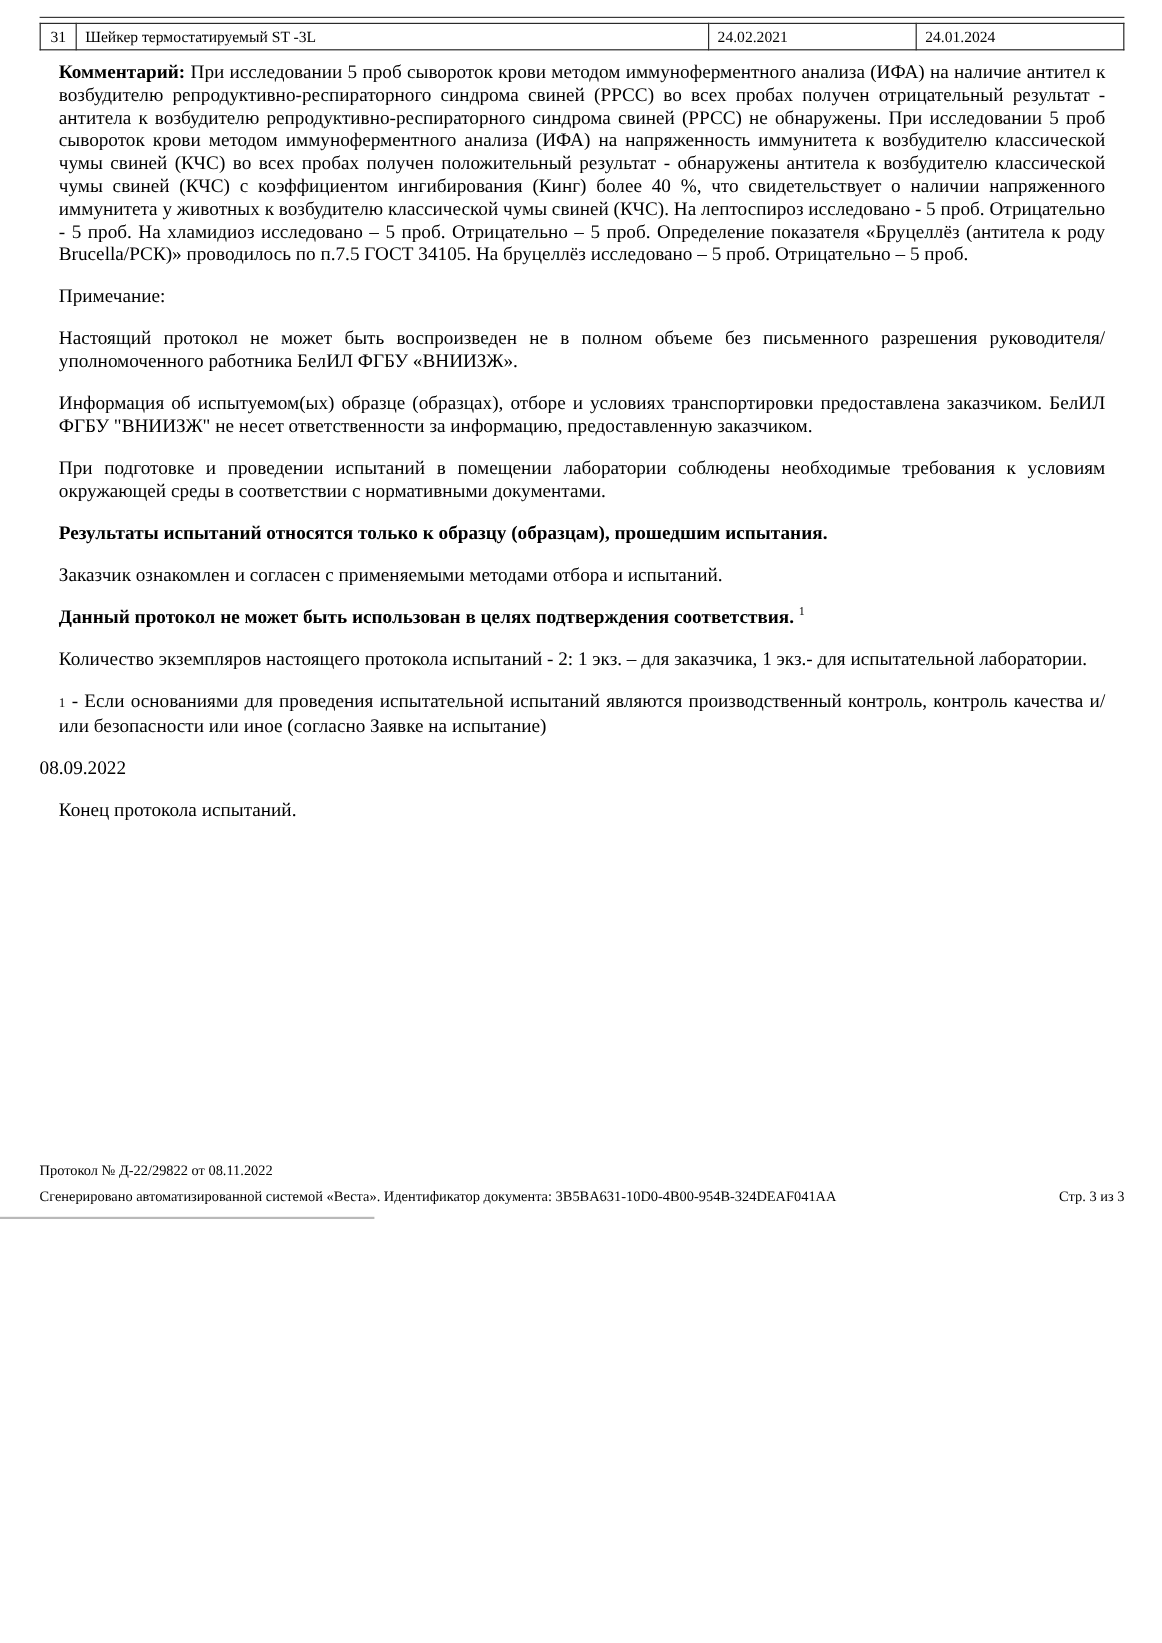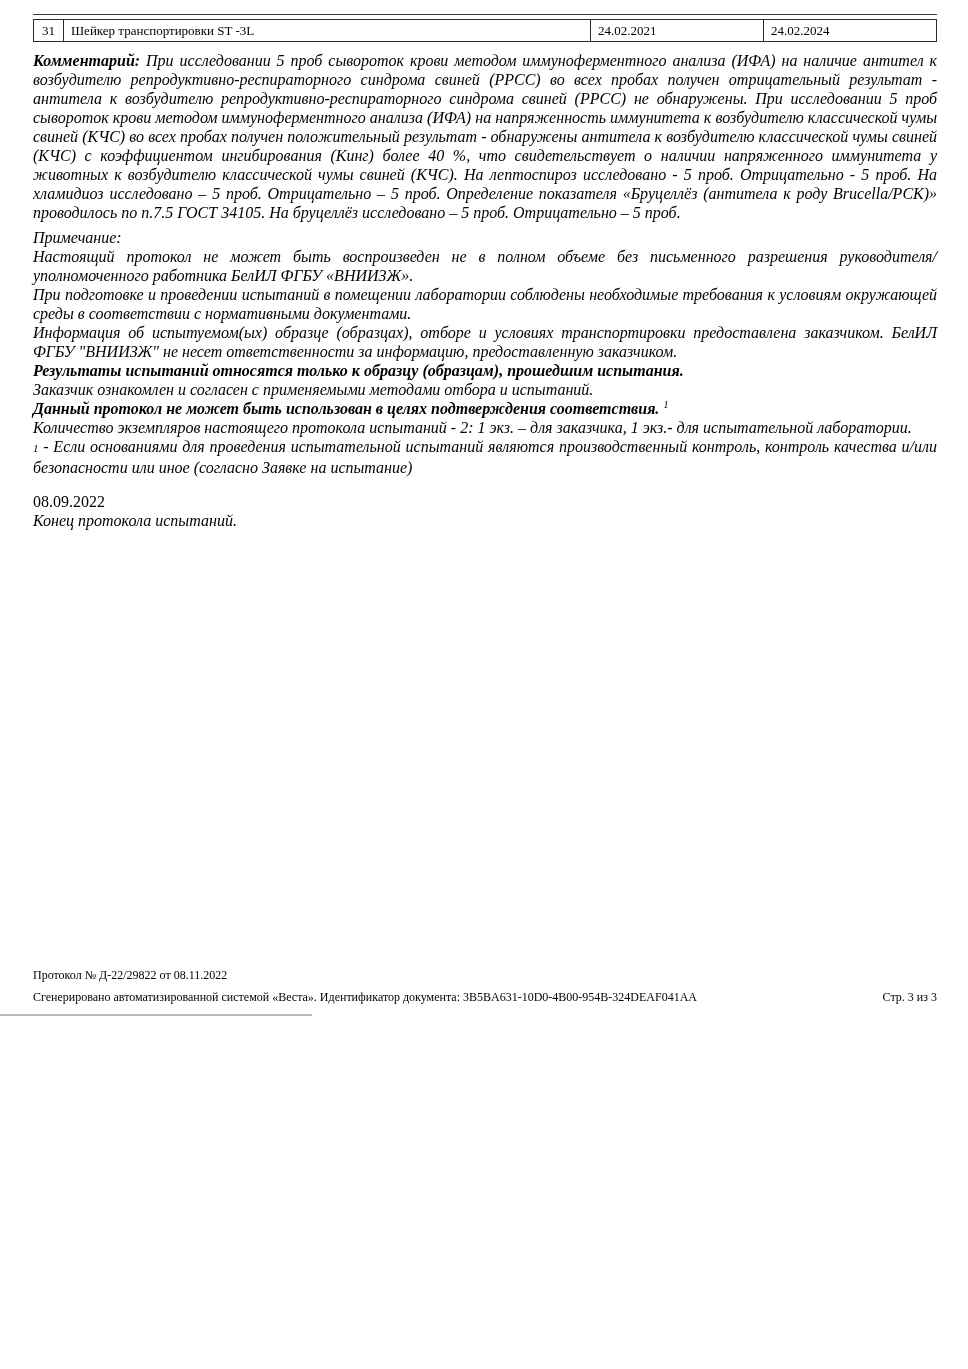--- a/index.html
+++ b/index.html
@@ -21,21 +21,21 @@
     width: 100%;
     border-collapse: collapse;
     margin-top: 4px;
     font-size: 13px;
     line-height: 15px;
   }
   table.equip-table td { border: 1px solid #2a2a2a; padding: 3px 7px; }
   td.c-num  { width: 30px; text-align: center; padding: 3px 2px; }
   td.c-name { text-align: left; }
   td.c-date { width: 173px; text-align: left; }
-  .para { margin: 0; font-style: italic; }
+  .para { margin: 16px; }
   .just { text-align: justify; }
   .comment-para { margin-top: 9px; }
   .note-label { margin-top: 6px; }
   .bold { font-weight: bold; }
   sup.fn-ref { font-size: 10px; line-height: 0; }
   .fn-marker { font-size: 11px; }
   .signoff { display: flex; justify-content: space-between; margin-top: 15px; }
   .footer {
     position: absolute;
     left: 33px;
@@ -59,34 +59,34 @@
 
 <div class="page">
   <div class="content">
 
     <div class="top-rule"></div>
 
     <table class="equip-table">
       <tbody>
           <tr>
         <td class="c-num">31</td>
-        <td class="c-name">Шейкер транспортировки ST -3L</td>
+        <td class="c-name">Шейкер термостатируемый ST -3L</td>
         <td class="c-date">24.02.2021</td>
-        <td class="c-date">24.02.2024</td>
+        <td class="c-date">24.01.2024</td>
       </tr>
     </tbody>
       </table>
 
     <p class="para just comment-para"><b>Комментарий:</b> <span>При исследовании 5 проб сывороток крови методом иммуноферментного анализа (ИФА) на наличие антител к возбудителю репродуктивно-респираторного синдрома свиней (РРСС) во всех пробах получен отрицательный результат - антитела к возбудителю репродуктивно-респираторного синдрома свиней (РРСС) не обнаружены. При исследовании 5 проб сывороток крови методом иммуноферментного анализа (ИФА) на напряженность иммунитета к возбудителю классической чумы свиней (КЧС) во всех пробах получен положительный результат - обнаружены антитела к возбудителю классической чумы свиней (КЧС) с коэффициентом ингибирования (Кинг) более 40 %, что свидетельствует о наличии напряженного иммунитета у животных к возбудителю классической чумы свиней (КЧС). На лептоспироз исследовано - 5 проб. Отрицательно - 5 проб. На хламидиоз исследовано – 5 проб. Отрицательно – 5 проб. Определение показателя «Бруцеллёз (антитела к роду Brucella/РСК)» проводилось по п.7.5 ГОСТ 34105. На бруцеллёз исследовано – 5 проб. Отрицательно – 5 проб.</span></p>
 
     <div>
       <div class="para note-label">Примечание:</div>
       <div class="para just">Настоящий протокол не может быть воспроизведен не в полном объеме без письменного разрешения руководителя/уполномоченного работника БелИЛ ФГБУ «ВНИИЗЖ».</div>
+      <div class="para just">Информация об испытуемом(ых) образце (образцах), отборе и условиях транспортировки предоставлена заказчиком. БелИЛ ФГБУ "ВНИИЗЖ" не несет ответственности за информацию, предоставленную заказчиком.</div>
       <div class="para just">При подготовке и проведении испытаний в помещении лаборатории соблюдены необходимые требования к условиям окружающей среды в соответствии с нормативными документами.</div>
-      <div class="para just">Информация об испытуемом(ых) образце (образцах), отборе и условиях транспортировки предоставлена заказчиком. БелИЛ ФГБУ "ВНИИЗЖ" не несет ответственности за информацию, предоставленную заказчиком.</div>
       <div class="para bold">Результаты испытаний относятся только к образцу (образцам), прошедшим испытания.</div>
       <div class="para">Заказчик ознакомлен и согласен с применяемыми методами отбора и испытаний.</div>
       <div class="para"><b>Данный протокол не может быть использован в целях подтверждения соответствия.</b> <sup class="fn-ref">1</sup></div>
       <div class="para">Количество экземпляров настоящего протокола испытаний - 2: 1 экз. – для заказчика, 1 экз.- для испытательной лаборатории.</div>
       <div class="para just"><span class="fn-marker">1</span> <span>-  Если основаниями для проведения испытательной испытаний являются производственный контроль, контроль качества и/или безопасности или иное (согласно Заявке на испытание)</span></div>
     </div>
 
     <div class="signoff">
       <span>08.09.2022</span>
     </div>

